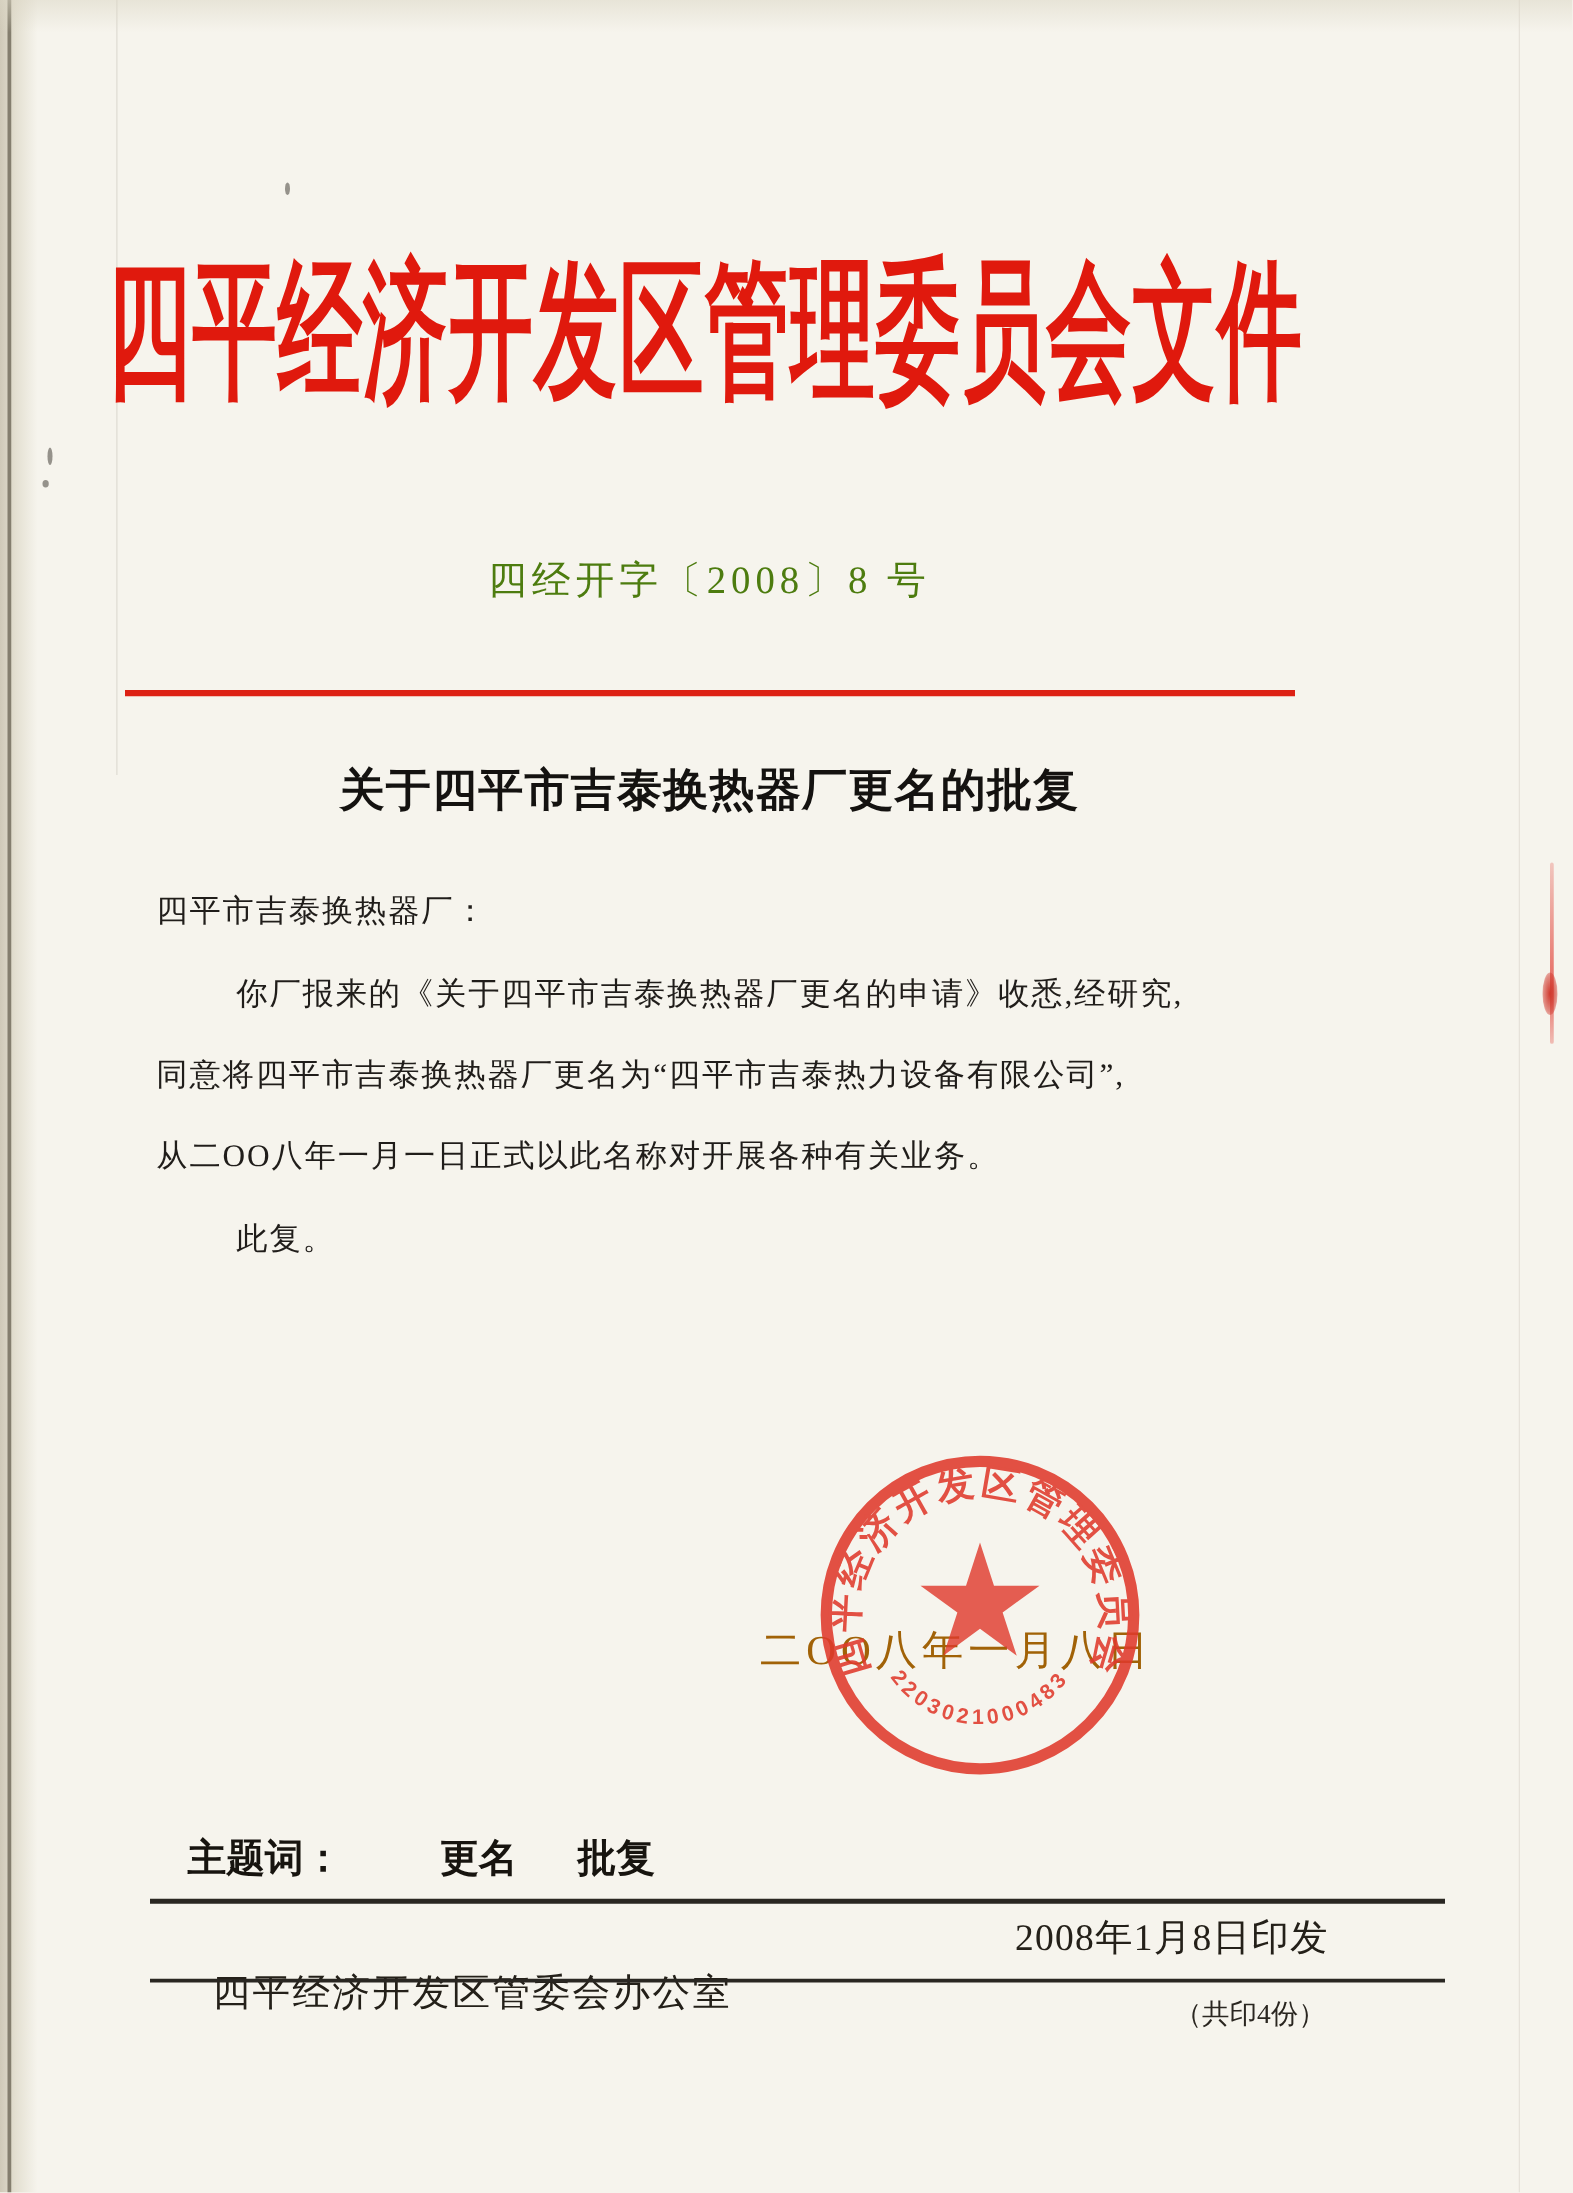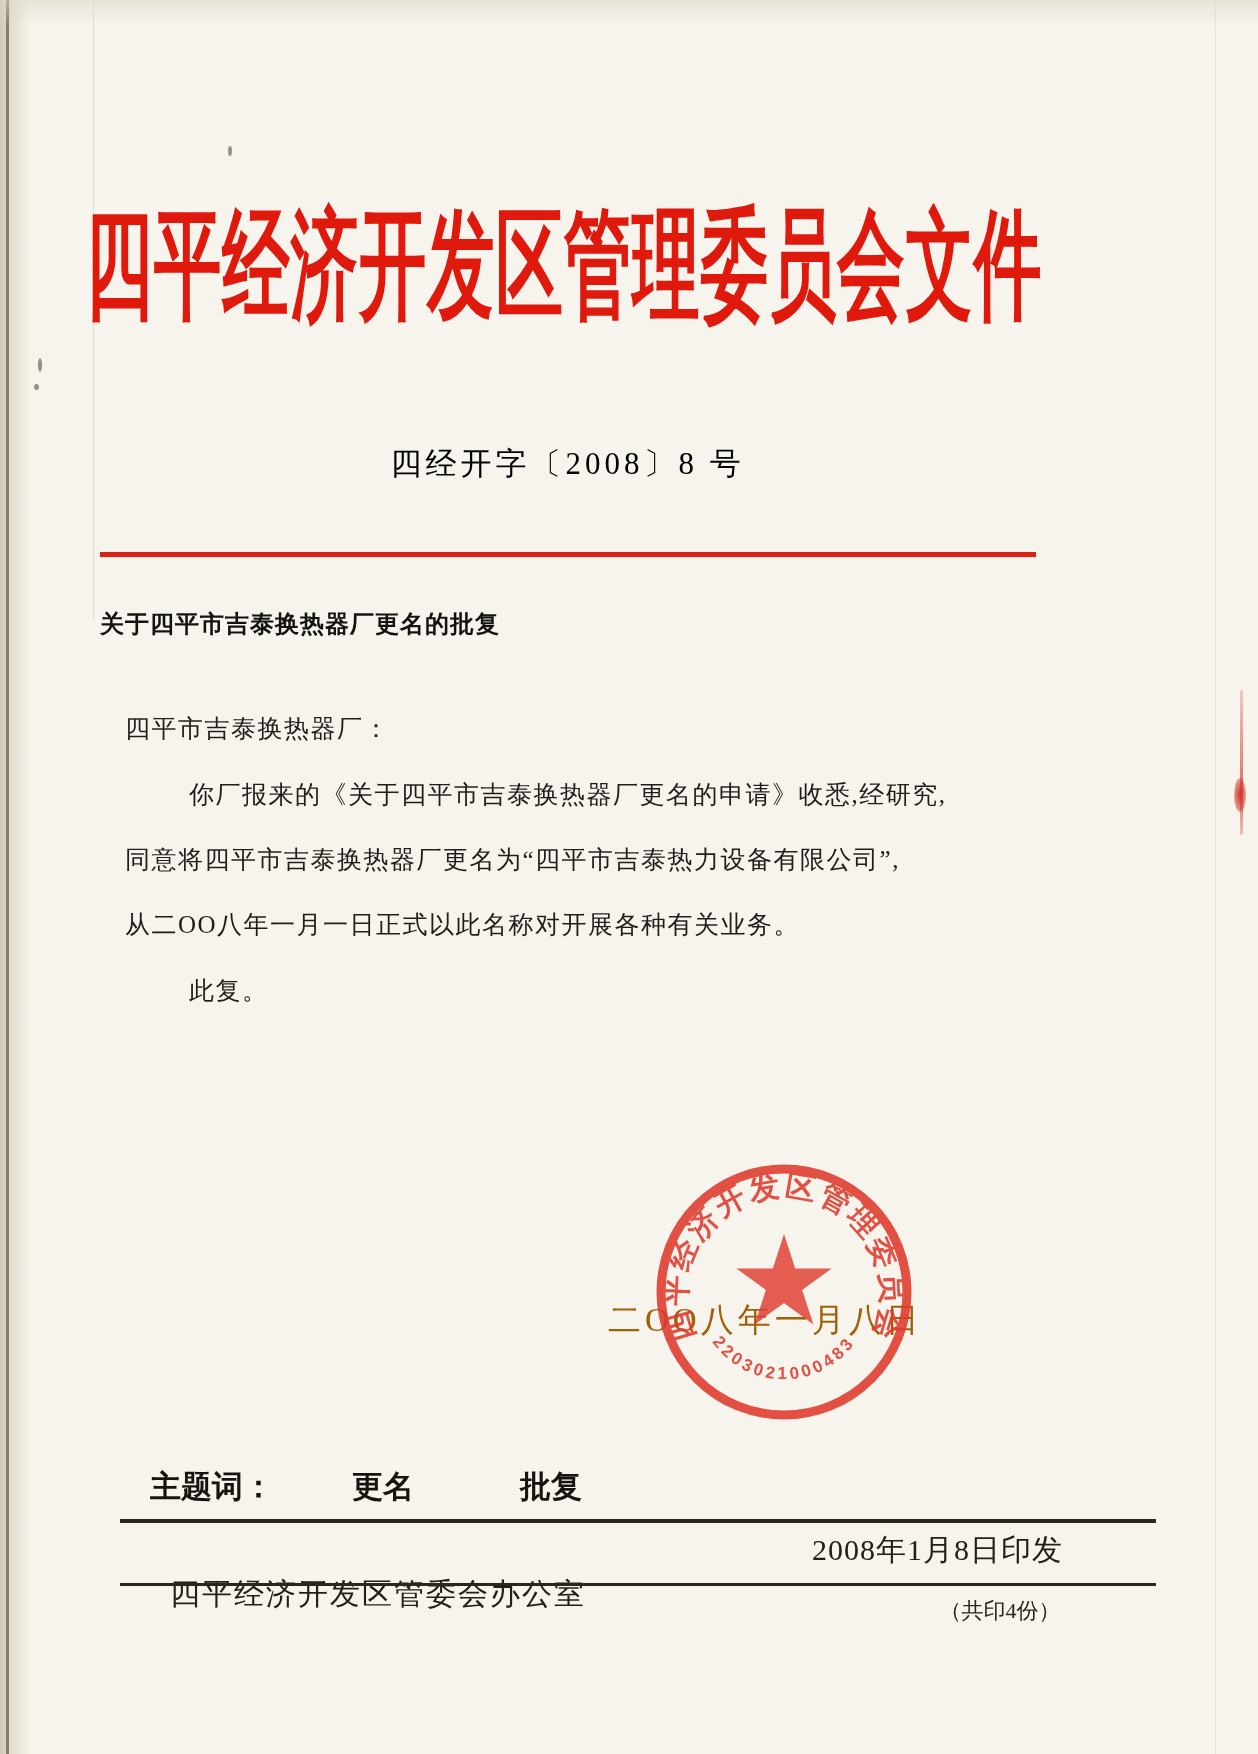--- a/index.html
+++ b/index.html
@@ -55,33 +55,33 @@
     font-family: "Liberation Sans", "DejaVu Sans", sans-serif;
     font-weight: 900;
     font-size: 66px;
     letter-spacing: 1px;
     color: #e0190d;
     transform: scale(1.02, 1.82);
     transform-origin: center top;
   }
   .doc-number {
     position: absolute; left: 100px; top: 443px; width: 935px;
-    text-align: center; font-size: 31px; letter-spacing: 4px; color: #000000;
+    text-align: center; font-size: 31px; letter-spacing: 4px; color: #4d7c0f;
   }
   .red-rule {
     position: absolute; left: 100px; top: 552px; width: 936px; height: 5px;
     background: #dd2114;
   }
 
   
   .doc-title {
     position: absolute; left: 100px; top: 608px; width: 935px;
-    text-align: left;
+    text-align: center;
     font-family: "Liberation Sans", "DejaVu Sans", sans-serif;
-    font-weight: bold; font-size: 24px; letter-spacing: 1px; color: #141210;
+    font-weight: bold; font-size: 36px; letter-spacing: 1px; color: #141210;
   }
   .body-line {
     position: absolute; left: 125px; width: 915px;
     font-size: 25px; letter-spacing: 1.5px; color: #201d1a;
     white-space: nowrap;
   }
   .indent { padding-left: 64px; }
   .l-salutation { top: 712px; }
   .l-p1 { top: 778px; }
   .l-p2 { top: 843px; }
@@ -100,21 +100,21 @@
   }
 
   
   .subject-row {
     position: absolute; left: 150px; top: 1466px; width: 700px;
     font-family: "Liberation Sans", "DejaVu Sans", sans-serif;
     font-weight: bold; font-size: 31px; color: #17140f;
     display: flex; align-items: baseline;
   }
   .subject-row .term1 { margin-left: 78px; }
-  .subject-row .term2 { margin-left: 106px; }
+  .subject-row .term2 { margin-left: 48px; }
   .footer-rule-1 {
     position: absolute; left: 120px; top: 1519px; width: 1036px; height: 4px;
     background: #2a2722;
   }
   .footer-rule-2 {
     position: absolute; left: 120px; top: 1583px; width: 1036px; height: 3px;
     background: #2a2722;
   }
   .footer-office {
     position: absolute; left: 170px; top: 1532px; font-size: 30px;

